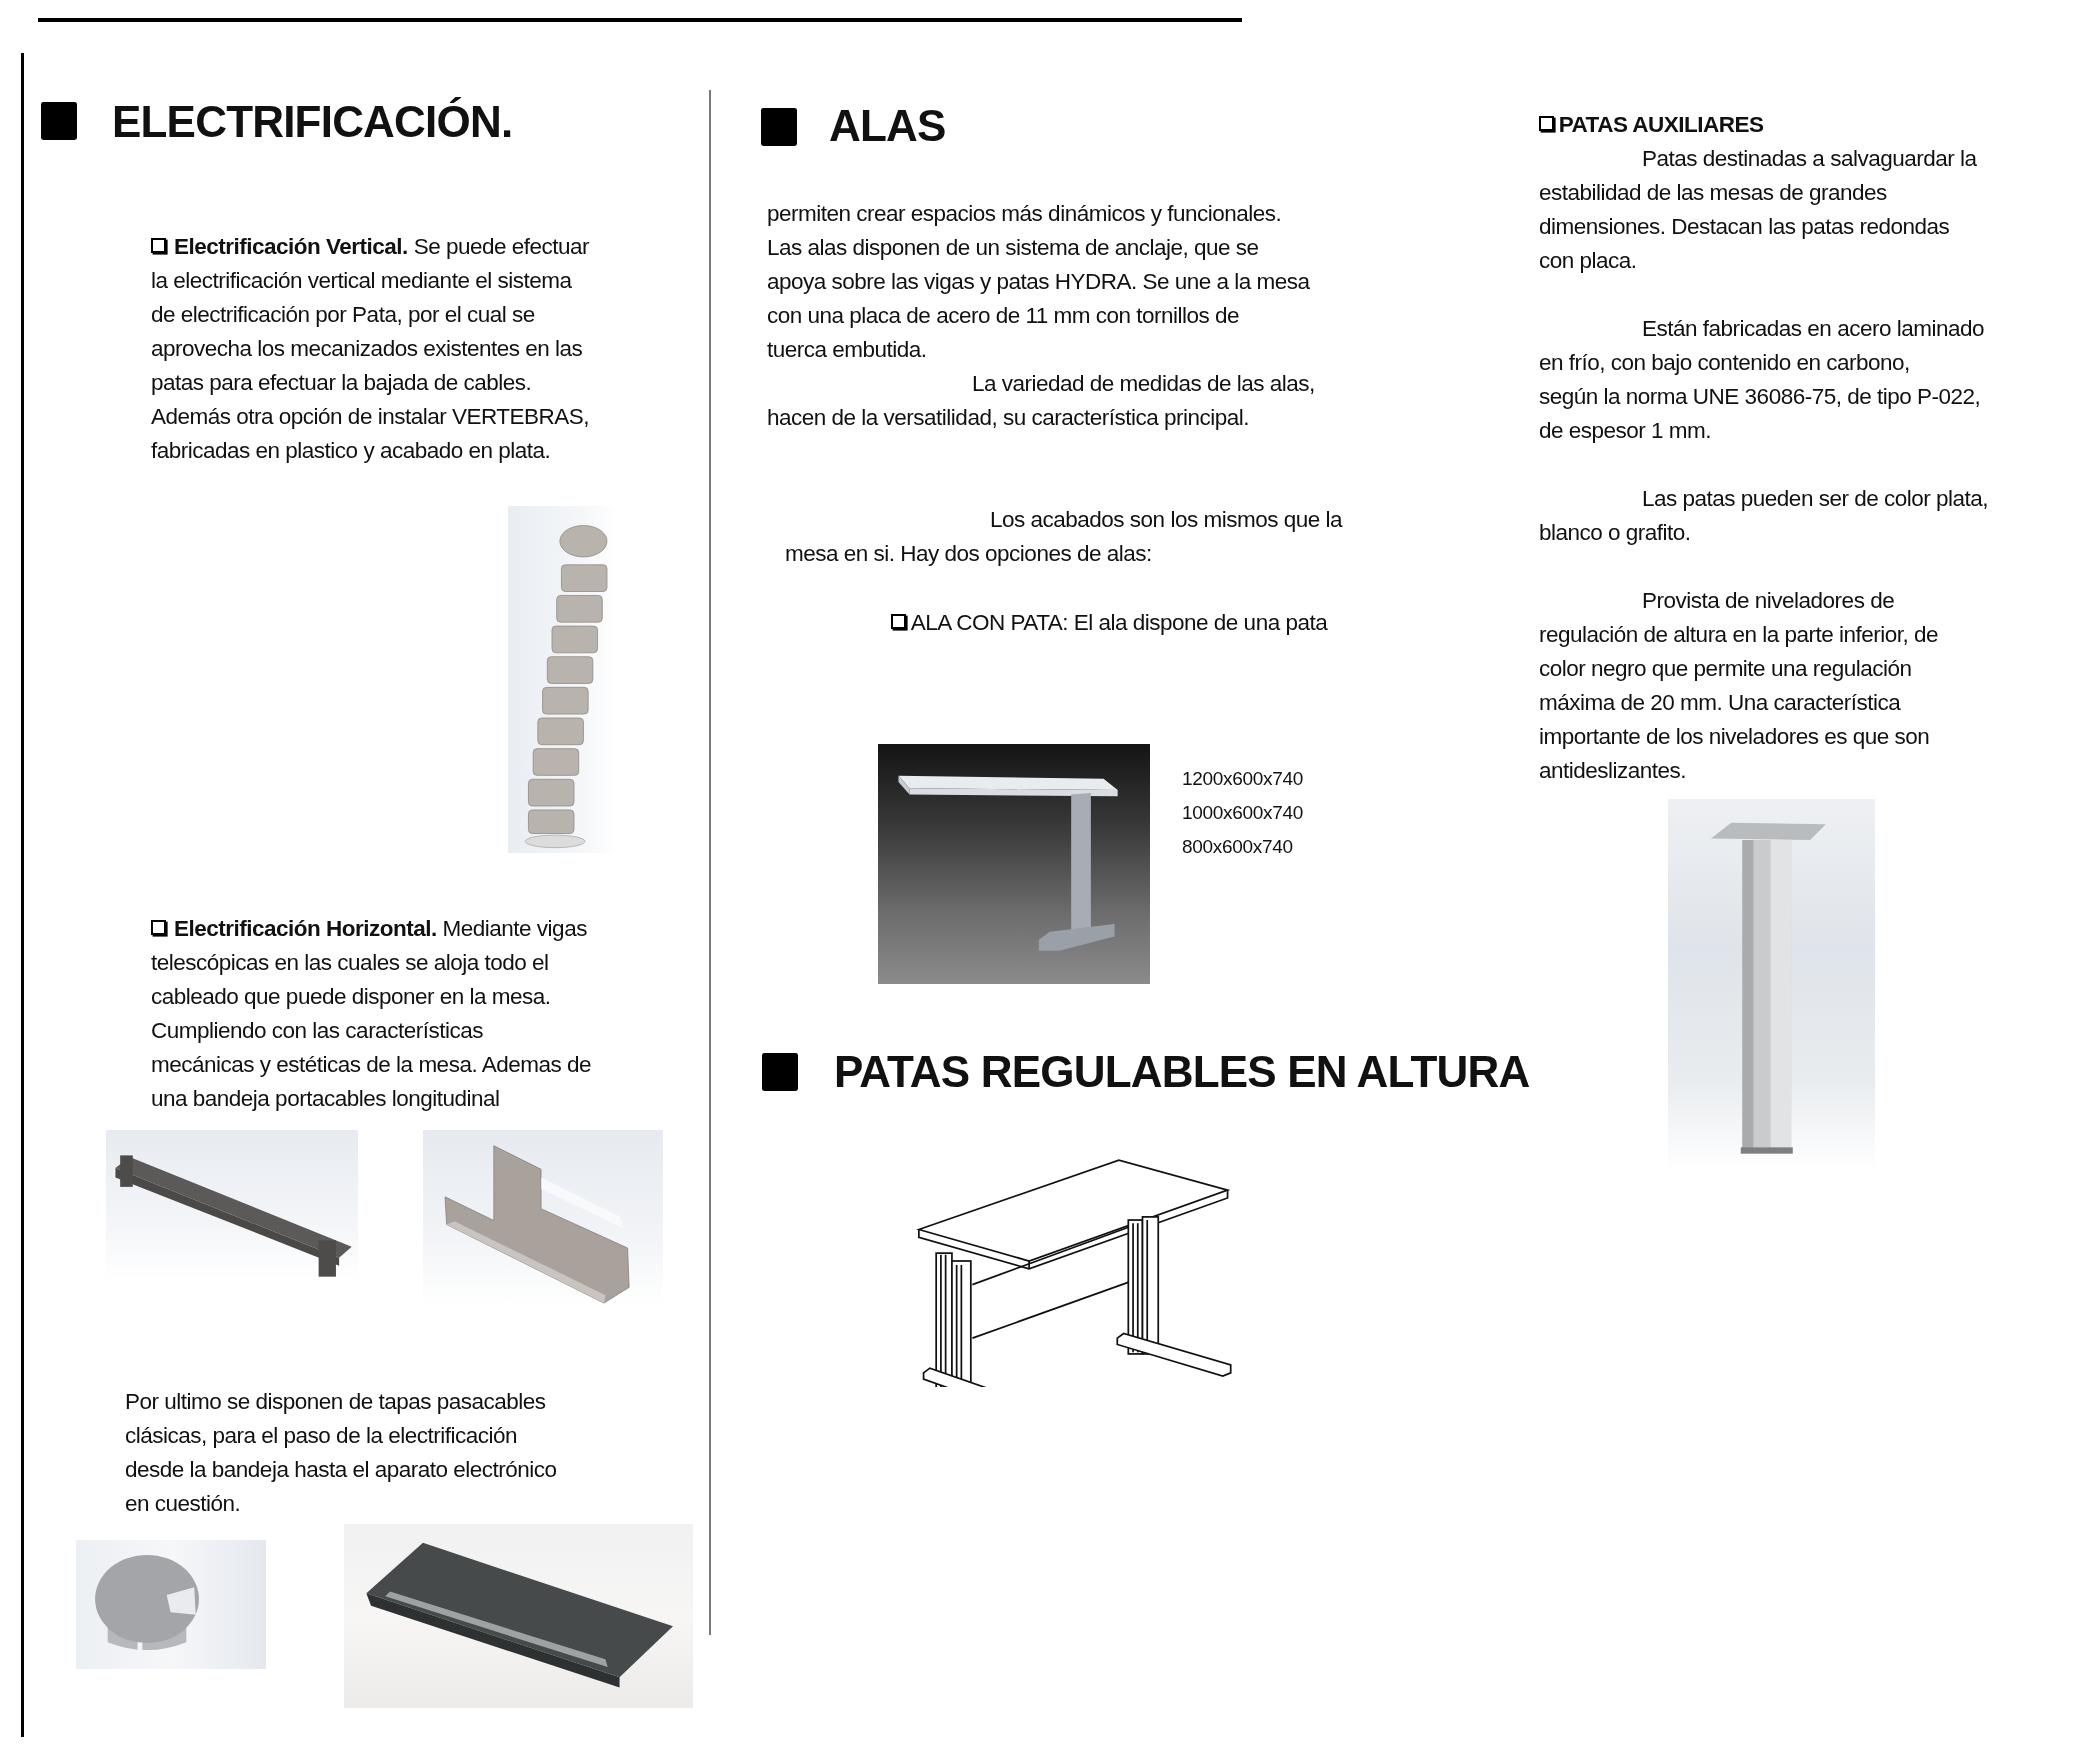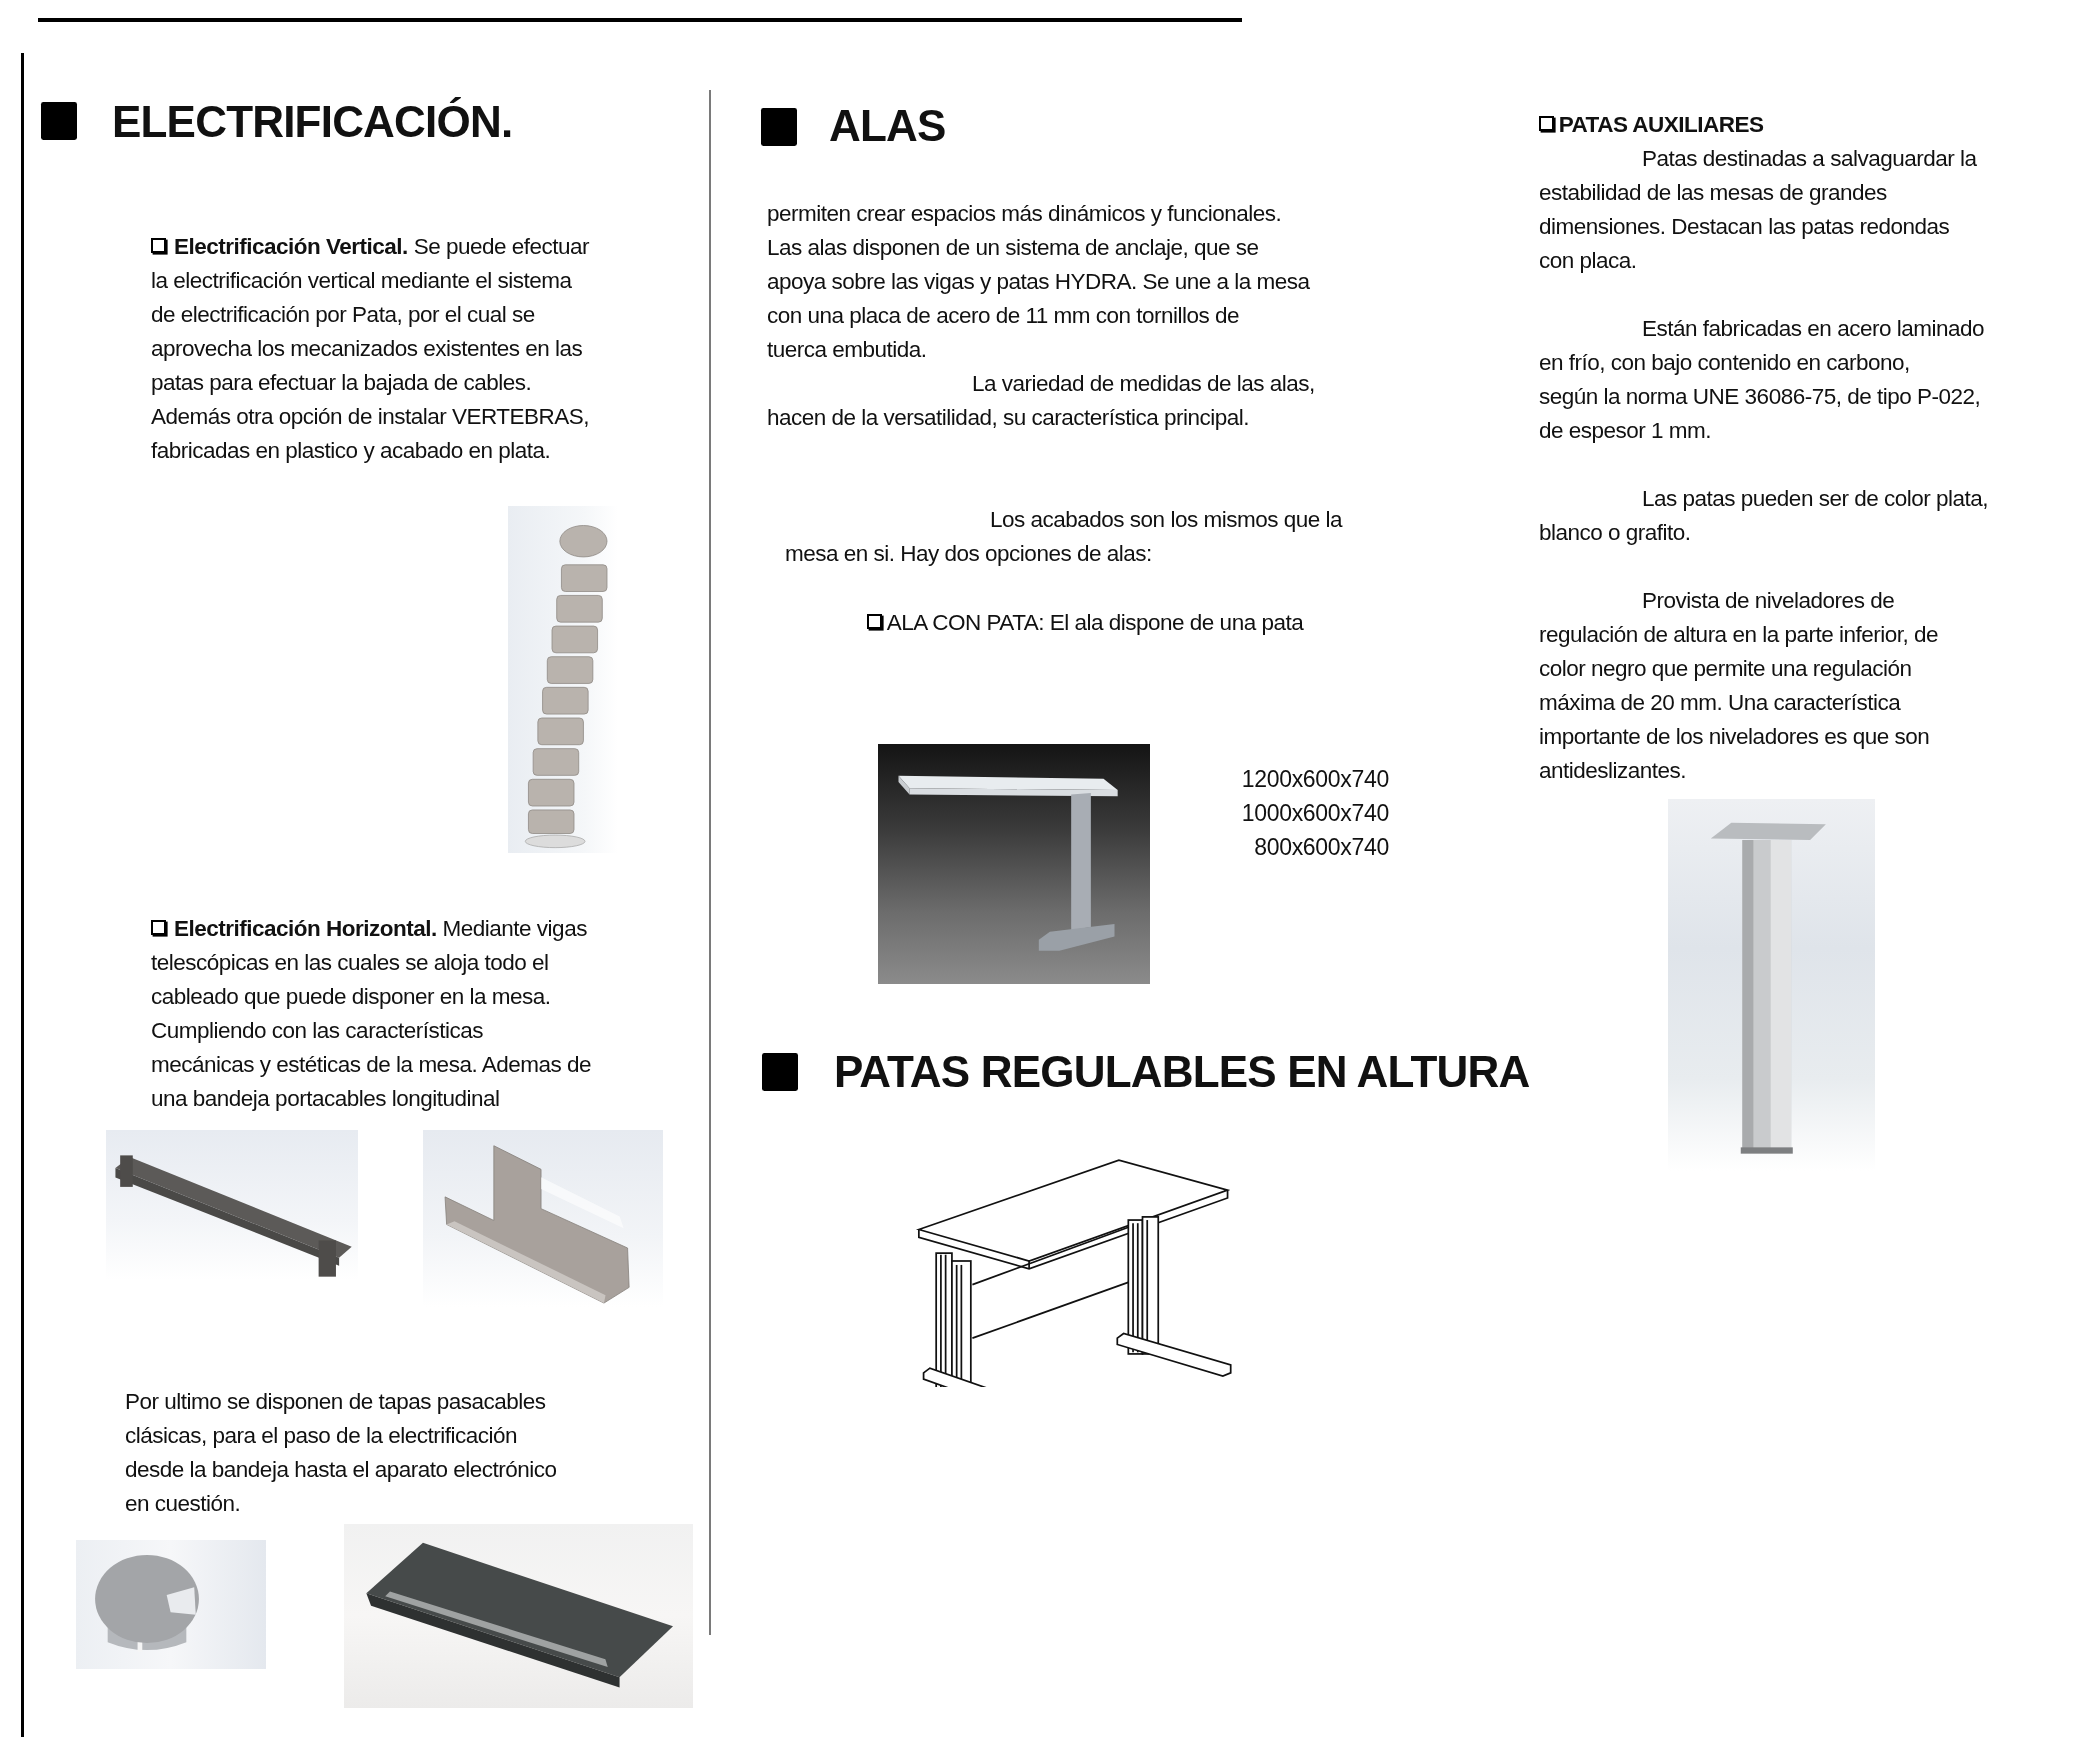--- a/index.html
+++ b/index.html
@@ -12,21 +12,21 @@
   .sq { width:36px; height:38px; background:#000; border-radius:2.4px; }
   .h1 { font-weight:bold; font-size:44px; letter-spacing:-0.8px; line-height:38px; white-space:nowrap; }
   .para { font-size:22.5px; line-height:34px; letter-spacing:-0.5px; white-space:nowrap; }
   .para .line { display:block; height:34px; }
   .para .indent { padding-left:205px; }
   .para .ind2 { padding-left:103px; }
   .chk { display:inline-block; width:15px; height:15px; border:2px solid #000; box-shadow:1.6px 1.6px 0 #000;
          vertical-align:middle; margin-right:8px; position:relative; top:-2.4px; box-sizing:border-box; }
   b { font-weight:bold; }
   .imgbox { overflow:hidden; }
-  .dims { font-size:23px; line-height:34px; text-align:right; letter-spacing:-0.3px; white-space:nowrap; }
+  .dims { font-size:19px; line-height:34px; letter-spacing:-0.3px; white-space:nowrap; }
   svg { display:block; }
 </style>
 </head>
 <body>
 
 <div class="abs rule-top"></div>
 <div class="abs rule-left"></div>
 <div class="abs rule-mid"></div>
 
 <div class="abs sq" style="left:41px;top:102px;"></div>
@@ -121,21 +121,21 @@
   <span class="line">tuerca embutida.</span>
   <span class="line indent">La variedad de medidas de las alas,</span>
   <span class="line">hacen de la versatilidad, su característica principal.</span>
 </div>
 
 <div class="abs para" style="left:785px;top:503px;">
   <span class="line indent">Los acabados son los mismos que la</span>
   <span class="line">mesa en si. Hay dos opciones de alas:</span>
 </div>
 
-<div class="abs para" style="left:867px;top:606px;text-align:right;">
+<div class="abs para" style="left:891px;top:606px;text-align:right;">
   <span class="line"><span class="chk" style="margin-right:4.7px;"></span><span>ALA CON PATA: El ala dispone de una pata</span></span>
 </div>
 
 <div class="abs imgbox" style="left:878px;top:744px;width:272px;height:240px;background:linear-gradient(180deg,#141414 0%,#3a3a3a 35%,#6c6c6c 70%,#8b8b8b 100%);">
   <svg width="272" height="240" viewBox="0 0 345 304">
     <polygon points="26,40 286,44 304,58 40,56" fill="#e8ecef"></polygon>
     <polygon points="26,40 40,56 40,64 26,48" fill="#c9cdd1"></polygon>
     <polygon points="40,56 304,58 304,66 40,64" fill="#d9dde1"></polygon>
     <polygon points="245,64 270,62 270,232 245,236" fill="#a8adb4"></polygon>
     <polygon points="218,238 300,228 300,244 230,262 204,262 204,248" fill="#9aa0a7"></polygon>

